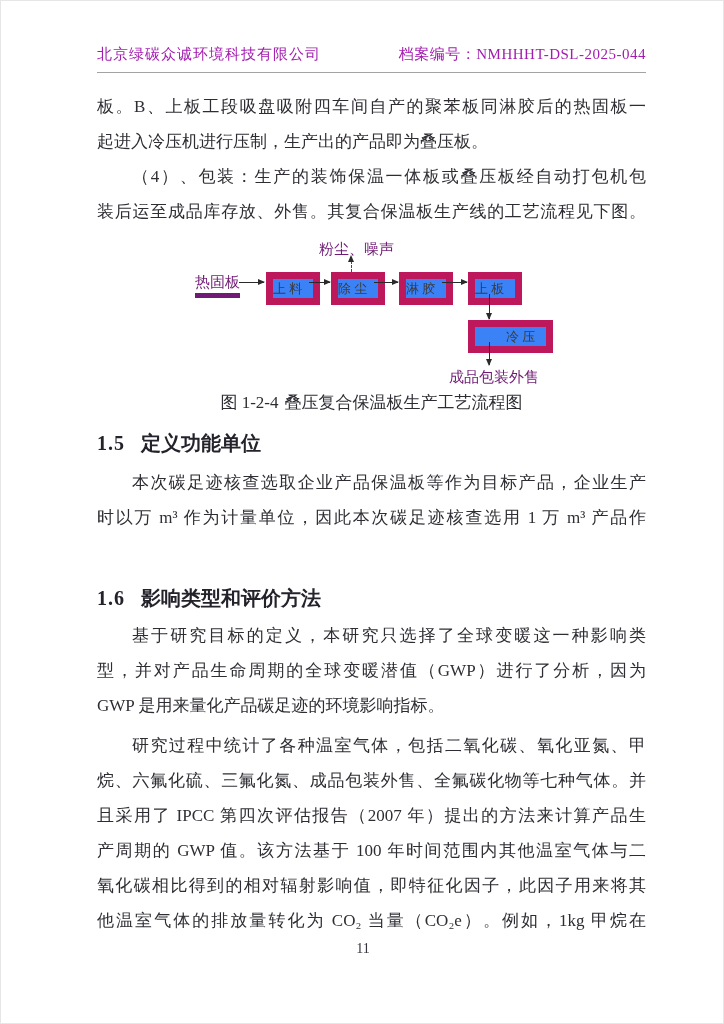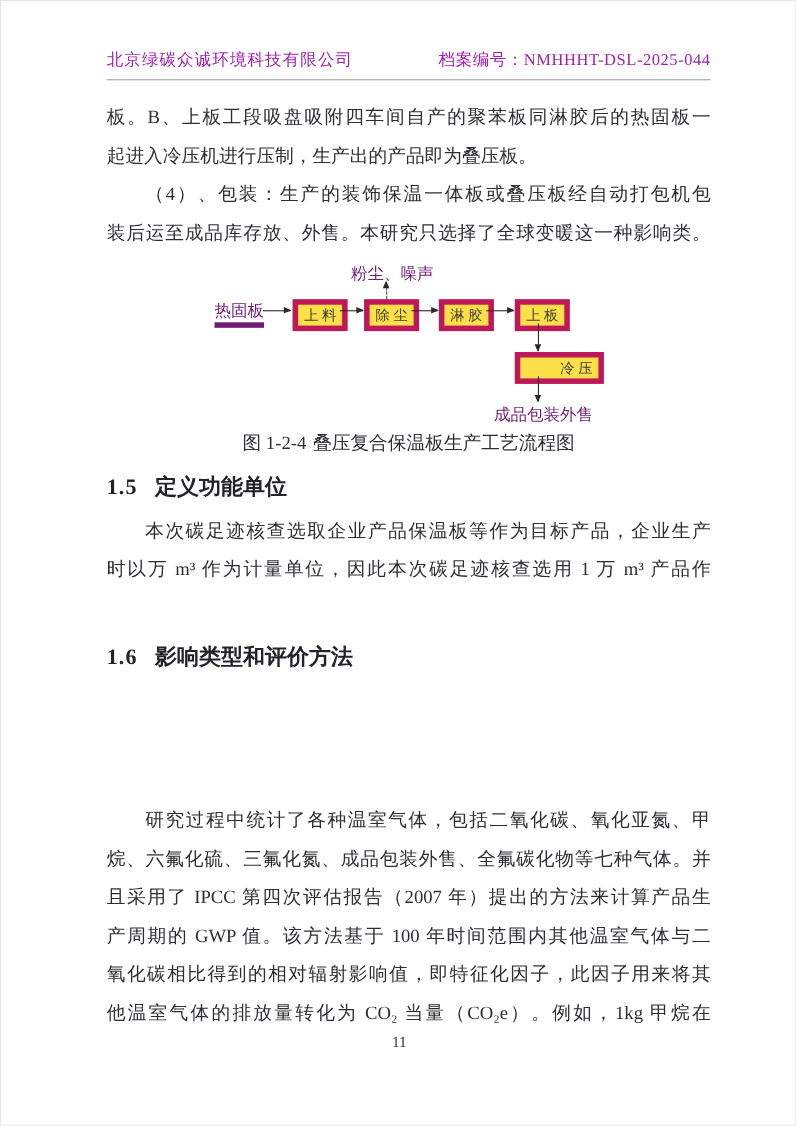--- a/index.html
+++ b/index.html
@@ -35,22 +35,22 @@
   }
   .fill { text-align:justify; text-align-last:justify; white-space:normal; }
   .indent { padding-left:35px; }
 
   
   .flowchart { position:absolute; top:238px; left:0; width:549px; height:152px; }
   .fc-label { position:absolute; font-size:15px; color:#701a75; white-space:nowrap; }
   .fc-input { border-bottom:5px solid #701a75; padding-bottom:1px; }
   .fbox {
     position:absolute; width:40px; height:19px;
-    border:5px solid #be185d; background:#fde047;
-    text-align:center; line-height:19px; font-size:13px; color:#3b3b3b;
+    border:7px solid #be185d; background:#3b82f6;
+    text-align:left; line-height:19px; font-size:13px; color:#3b3b3b;
     white-space:nowrap;
   }
   .harrow { position:absolute; height:0; border-top:1px solid #2a2a2a; }
   .harrow::after {
     content:""; position:absolute; right:-1px; top:-4px;
     border-left:7px solid #2a2a2a; border-top:3.5px solid transparent; border-bottom:3.5px solid transparent;
   }
   .varrow { position:absolute; width:0; border-left:1px solid #2a2a2a; }
   .varrow::after {
     content:""; position:absolute; left:-4px; bottom:-1px;
@@ -89,21 +89,21 @@
 
     <div class="header">
       <span>北京绿碳众诚环境科技有限公司</span>
       <span class="file"><span>档案编号：</span><span>NMHHHT-DSL-2025-044</span></span>
     </div>
 
     <div class="block" style="top:88px">
       <div class="line fill">板。B、上板工段吸盘吸附四车间自产的聚苯板同淋胶后的热固板一</div>
       <div class="line">起进入冷压机进行压制，生产出的产品即为叠压板。</div>
       <div class="line fill indent">（4）、包装：生产的装饰保温一体板或叠压板经自动打包机包</div>
-      <div class="line fill">装后运至成品库存放、外售。本研究只选择了全球变暖这一种影响类。</div>
+      <div class="line fill">装后运至成品库存放、外售。其复合保温板生产线的工艺流程见下图。</div>
     </div>
 
     <div class="flowchart">
       <div class="fc-label" style="left:222px; top:1px;">粉尘、噪声</div>
       <div class="uparrow" style="left:254px; top:22px; height:11px;"></div>
 
       <div class="fc-label fc-input" style="left:98px; top:34px;">热固板</div>
       <div class="harrow" style="left:142px; top:43px; width:25px;"></div>
 
       <div class="fbox" style="left:169px; top:33px;">上 料</div>
@@ -134,20 +134,25 @@
 
     <div class="block" style="top:464px">
       <div class="line fill indent">本次碳足迹核查选取企业产品保温板等作为目标产品，企业生产</div>
       <div class="line fill">时以万 m³ 作为计量单位，因此本次碳足迹核查选用 1 万 m³ 产品作</div>
     </div>
 
     <div class="heading" style="top:585px">
       <span class="hnum">1.6</span><span>影响类型和评价方法</span>
     </div>
 
+    <div class="block" style="top:617px">
+      <div class="line fill indent">基于研究目标的定义，本研究只选择了全球变暖这一种影响类</div>
+      <div class="line fill">型，并对产品生命周期的全球变暖潜值（GWP）进行了分析，因为</div>
+      <div class="line">GWP 是用来量化产品碳足迹的环境影响指标。</div>
+    </div>
 
     <div class="block" style="top:727px">
       <div class="line fill indent">研究过程中统计了各种温室气体，包括二氧化碳、氧化亚氮、甲</div>
       <div class="line fill">烷、六氟化硫、三氟化氮、成品包装外售、全氟碳化物等七种气体。并</div>
       <div class="line fill">且采用了 IPCC 第四次评估报告（2007 年）提出的方法来计算产品生</div>
       <div class="line fill">产周期的 GWP 值。该方法基于 100 年时间范围内其他温室气体与二</div>
       <div class="line fill">氧化碳相比得到的相对辐射影响值，即特征化因子，此因子用来将其</div>
       <div class="line fill">他温室气体的排放量转化为 CO₂ 当量（CO₂e）。例如，1kg 甲烷在</div>
     </div>
 

